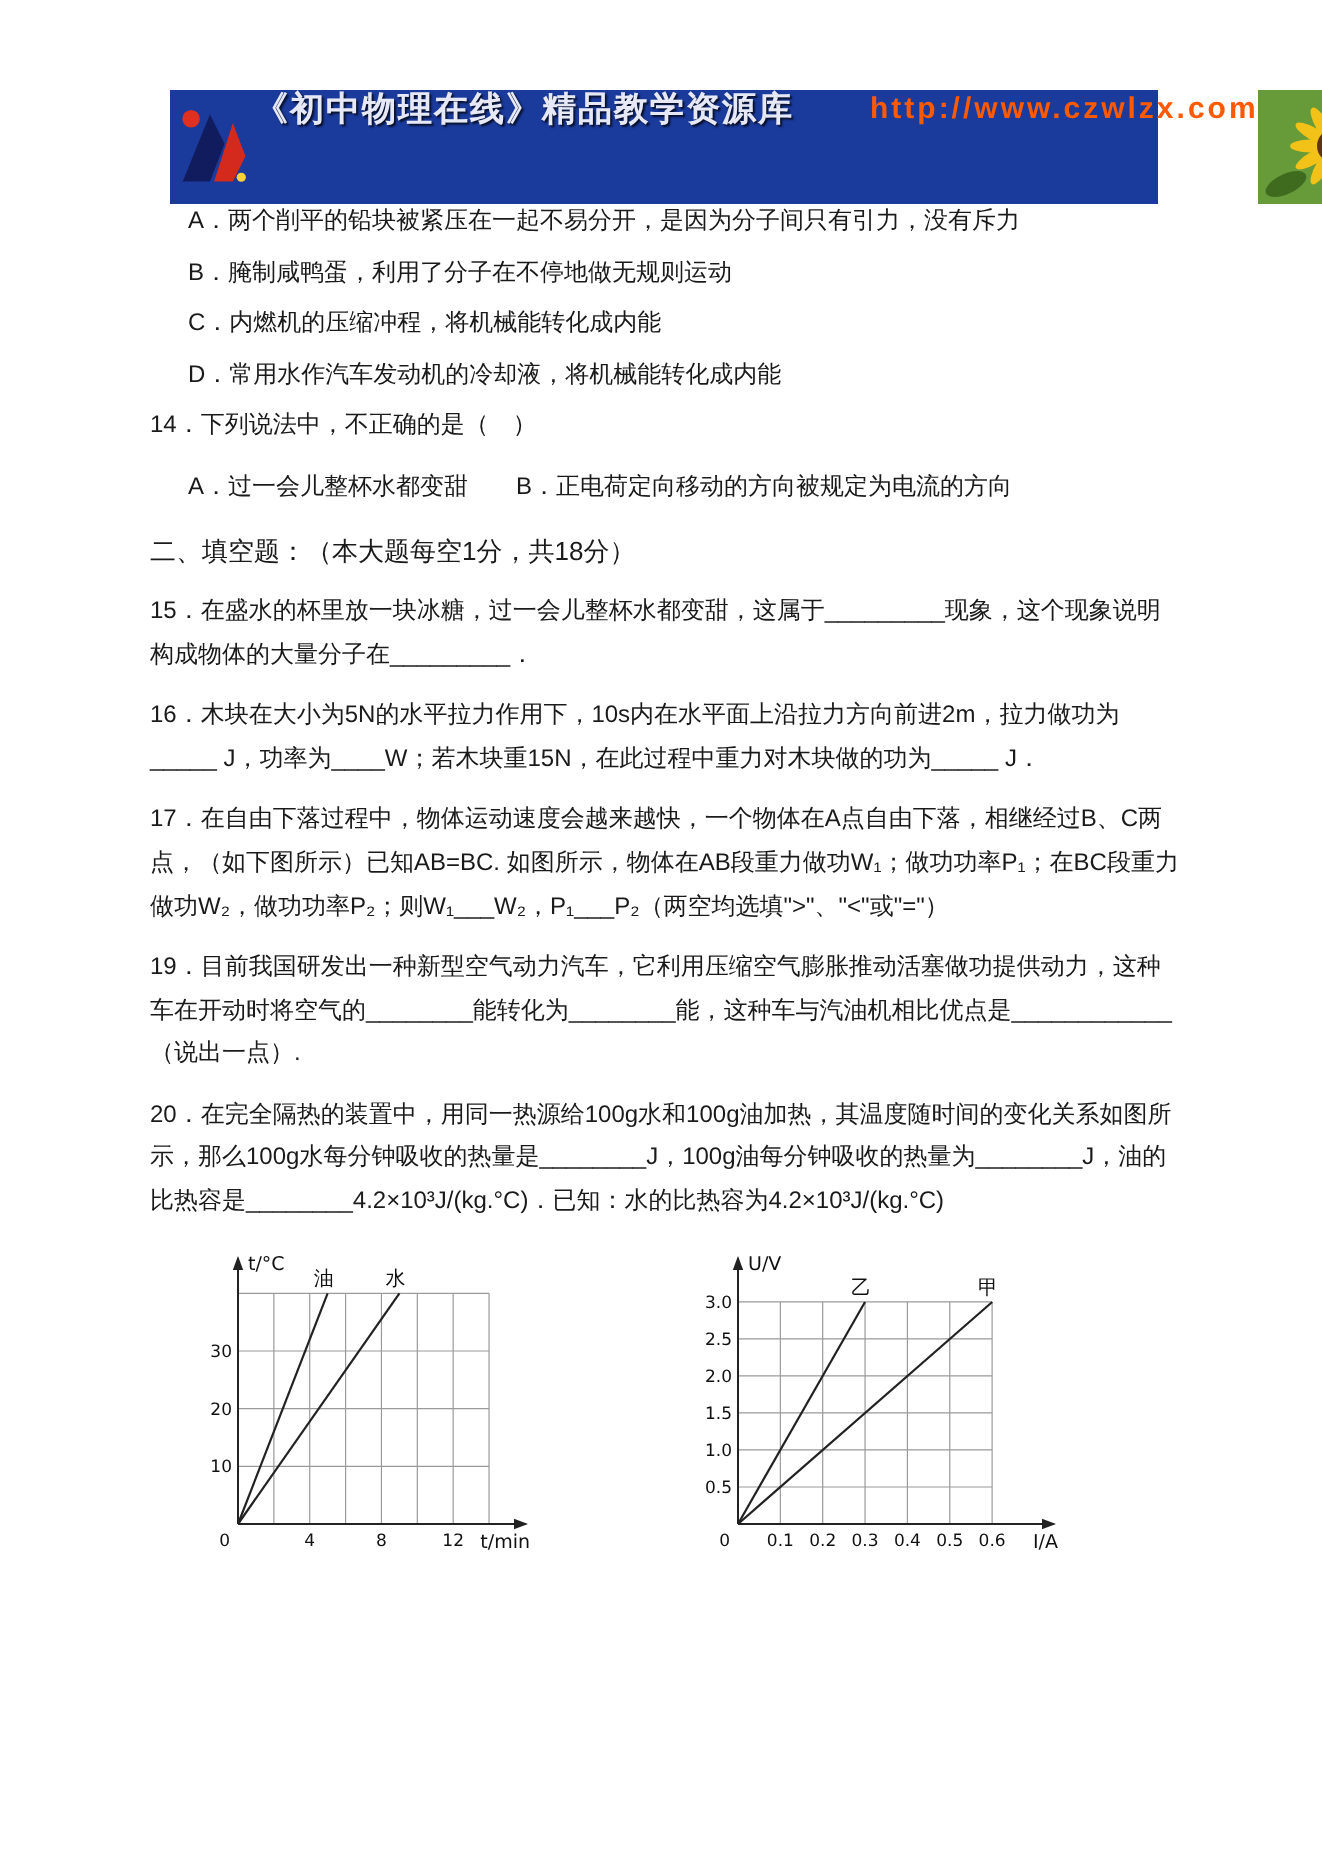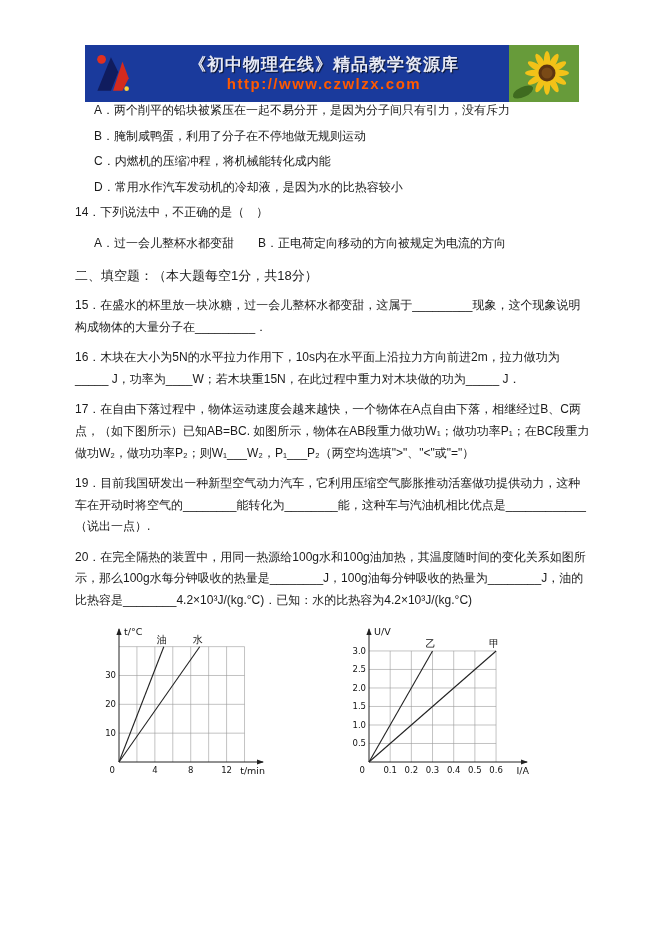--- a/index.html
+++ b/index.html
@@ -7,26 +7,26 @@
     position:relative;width:661px;height:935px;background:#ffffff;
     font-family:"Liberation Sans","DejaVu Sans",sans-serif;color:#1a1a1a;overflow:hidden;
   }
   
   .banner{
     position:absolute;left:85px;top:45px;width:494px;height:57px;
     background:#1a3a9c;display:flex;align-items:stretch;
   }
   .logo{width:54px;display:flex;align-items:center;justify-content:center;}
   .logo svg{width:42px;height:46px;}
-  .banner-text{flex:1;display:flex;flex-direction:column;align-items:center;justify-content:center;line-height:1.15;}
+  .banner-text{flex:1;display:flex;flex-direction:row;align-items:flex-start;justify-content:center;line-height:1.15;}
   .banner-title{
     color:#e6e9f5;font-size:17px;font-weight:bold;letter-spacing:1px;
     text-shadow:1px 1px 1px rgba(0,0,0,.75);white-space:nowrap;
   }
-  .banner-url{color:#ff5a00;font-size:15px;font-weight:bold;letter-spacing:1.5px;margin-top:1px;}
+  .banner-url{color:#ff5a00;font-size:15px;font-weight:bold;letter-spacing:1.5px;margin-top:1px;margin-left:38px;}
   .sunflower{width:70px;flex:0 0 auto;}
   .sunflower svg{width:70px;height:57px;display:block;}
   
   .content{
     position:absolute;left:75px;top:100px;width:517px;
     font-size:12px;line-height:1.8;
   }
   .content p{margin:0 0 6px 0;}
   p.option{padding-left:19px;margin-bottom:4px;}
   p.section{font-weight:normal;font-size:13px;margin:9px 0 8px 0;}
@@ -76,21 +76,21 @@
         <circle cx="38" cy="28" r="8.5" fill="#5e3510"></circle>
         <circle cx="38" cy="28" r="5.5" fill="#7a4a16"></circle>
       </svg>
     </div>
   </div>
 
   <div class="content">
     <p class="option">A．两个削平的铅块被紧压在一起不易分开，是因为分子间只有引力，没有斥力</p>
     <p class="option">B．腌制咸鸭蛋，利用了分子在不停地做无规则运动</p>
     <p class="option">C．内燃机的压缩冲程，将机械能转化成内能</p>
-    <p class="option">D．常用水作汽车发动机的冷却液，是因为水的比热容较小</p>
+    <p class="option">D．常用水作汽车发动机的冷却液，将机械能转化成内能</p>
     <p class="question">14．下列说法中，不正确的是（　）</p>
     <p class="option">A．过一会儿整杯水都变甜　　B．正电荷定向移动的方向被规定为电流的方向</p>
     <p class="section">二、填空题：（本大题每空1分，共18分）</p>
     <p class="question">15．在盛水的杯里放一块冰糖，过一会儿整杯水都变甜，这属于_________现象，这个现象说明构成物体的大量分子在_________．</p>
     <p class="question">16．木块在大小为5N的水平拉力作用下，10s内在水平面上沿拉力方向前进2m，拉力做功为_____ J，功率为____W；若木块重15N，在此过程中重力对木块做的功为_____ J．</p>
     <p class="question">17．在自由下落过程中，物体运动速度会越来越快，一个物体在A点自由下落，相继经过B、C两点，（如下图所示）已知AB=BC. 如图所示，物体在AB段重力做功W₁；做功功率P₁；在BC段重力做功W₂，做功功率P₂；则W₁___W₂，P₁___P₂（两空均选填"&gt;"、"&lt;"或"="）</p>
     <p class="question spaced">19．目前我国研发出一种新型空气动力汽车，它利用压缩空气膨胀推动活塞做功提供动力，这种车在开动时将空气的________能转化为________能，这种车与汽油机相比优点是____________（说出一点）.</p>
     <p class="question spaced">20．在完全隔热的装置中，用同一热源给100g水和100g油加热，其温度随时间的变化关系如图所示，那么100g水每分钟吸收的热量是________J，100g油每分钟吸收的热量为________J，油的比热容是________4.2×10³J/(kg.°C)．已知：水的比热容为4.2×10³J/(kg.°C)</p>
 
     <div class="charts">

